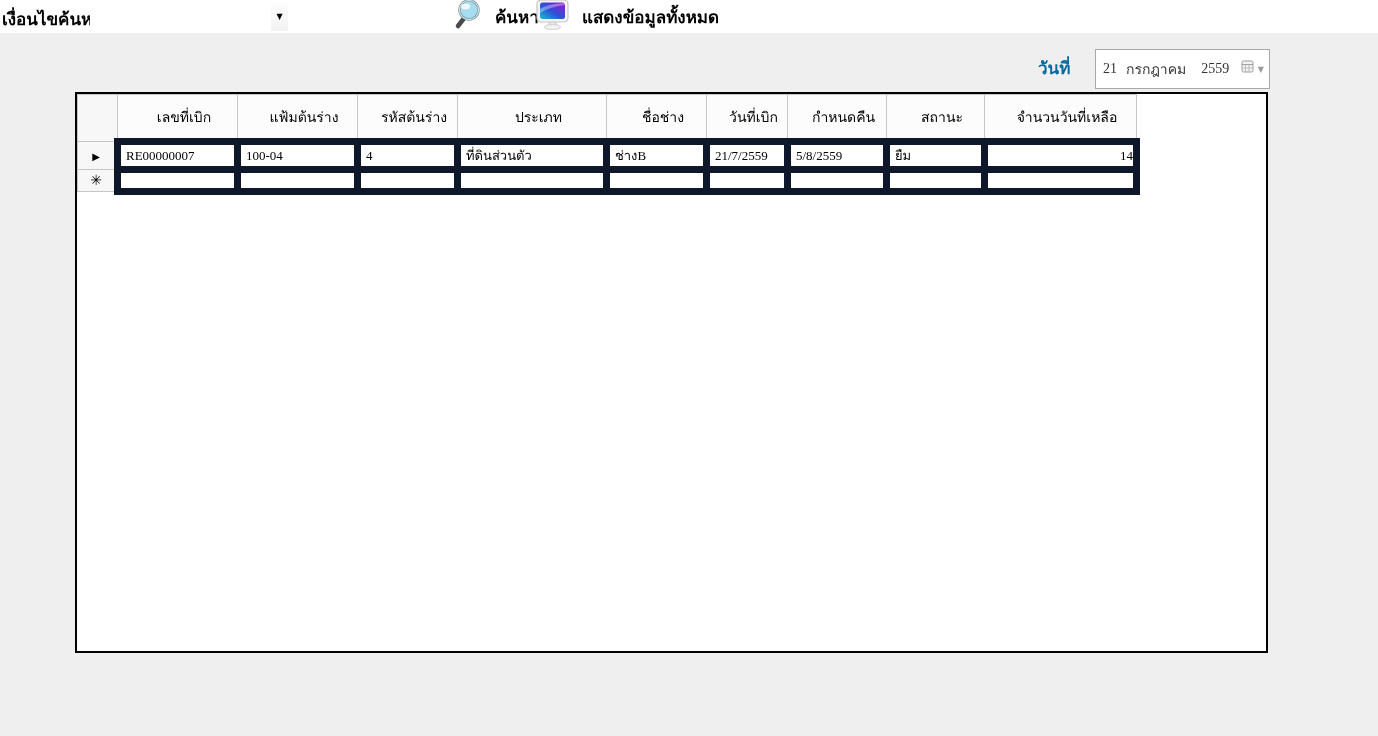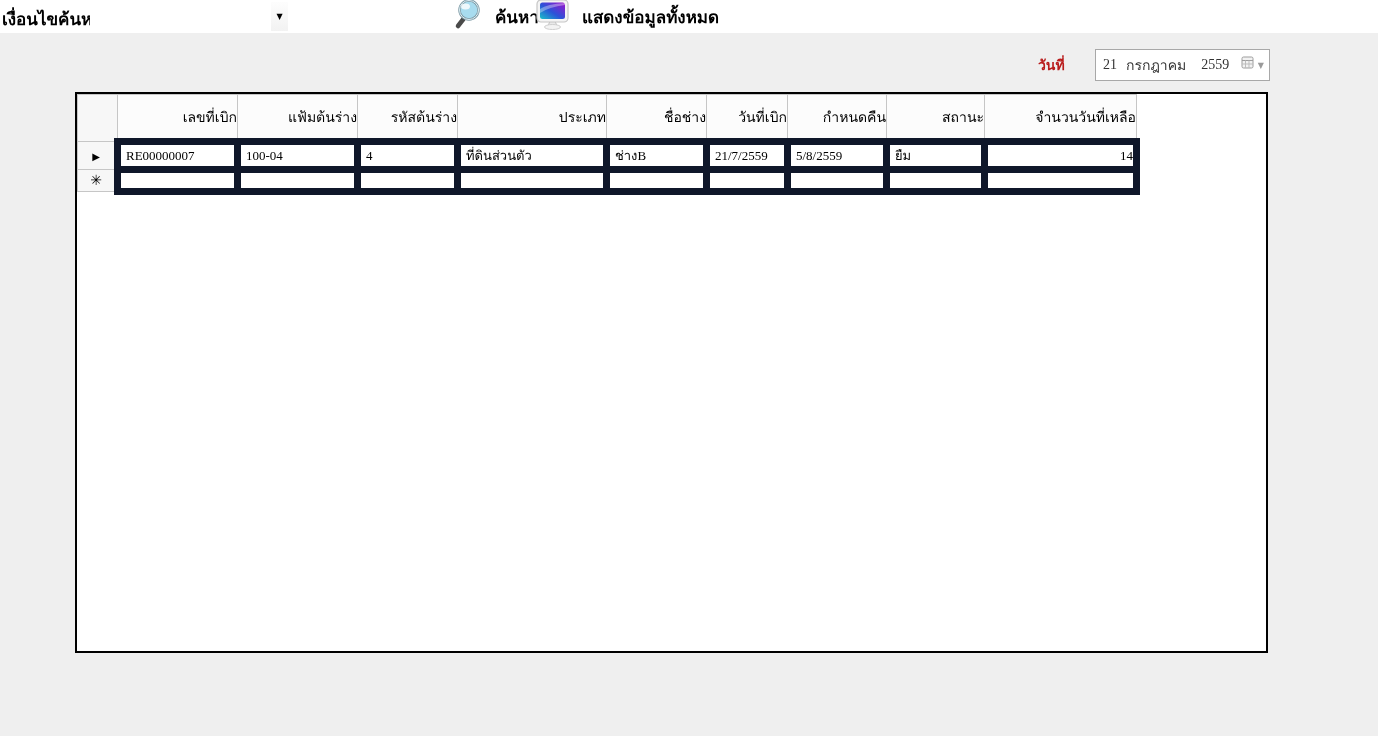--- a/index.html
+++ b/index.html
@@ -38,24 +38,24 @@
     font-family:"Liberation Serif", serif;
     font-size:17px; font-weight:bold; color:#000;
     white-space:nowrap;
   }
   .tool-btn.search { left:450px; }
   .tool-btn.showall { left:535px; }
 
   
   .date-label {
     position:absolute; left:1038px; top:54px;
-    font-size:14px; font-weight:bold; color:#b91c1c;
+    font-size:17px; font-weight:bold; color:#0369a1;
   }
   .datepicker {
-    position:absolute; left:1095px; top:49px; width:175px; height:32px;
+    position:absolute; left:1095px; top:49px; width:175px; height:40px;
     background:#ffffff; border:1px solid #a8a8a8;
     display:flex; align-items:center;
     font-size:14px; color:#333; cursor:pointer;
   }
   .datepicker .dp-day   { margin-left:7px; }
   .datepicker .dp-month { margin-left:9px; }
   .datepicker .dp-year  { margin-left:15px; }
   .dp-icons {
     position:absolute; right:5px; top:0; height:100%;
     display:flex; align-items:center; gap:3px;
@@ -67,21 +67,21 @@
     position:absolute; left:75px; top:92px; width:1193px; height:561px;
     background:#ffffff; border:2px solid #000000;
   }
   table.dgv { border-collapse:collapse; table-layout:fixed; }
   table.dgv th {
     height:47px;
     background:#fcfcfc;
     border:1px solid #c6c6c6;
     border-bottom:1px solid #ababab;
     font-size:14px; font-weight:normal; color:#000;
-    text-align:right; padding-left:13px;
+    text-align:center; padding-left:13px;
     white-space:nowrap; overflow:hidden;
   }
   table.dgv td {
     height:22px;
     background:#ffffff;
     border:7px solid #0f172a;
     font-size:13px; color:#000;
     padding-left:5px;
     white-space:nowrap; overflow:hidden;
     vertical-align:middle;

